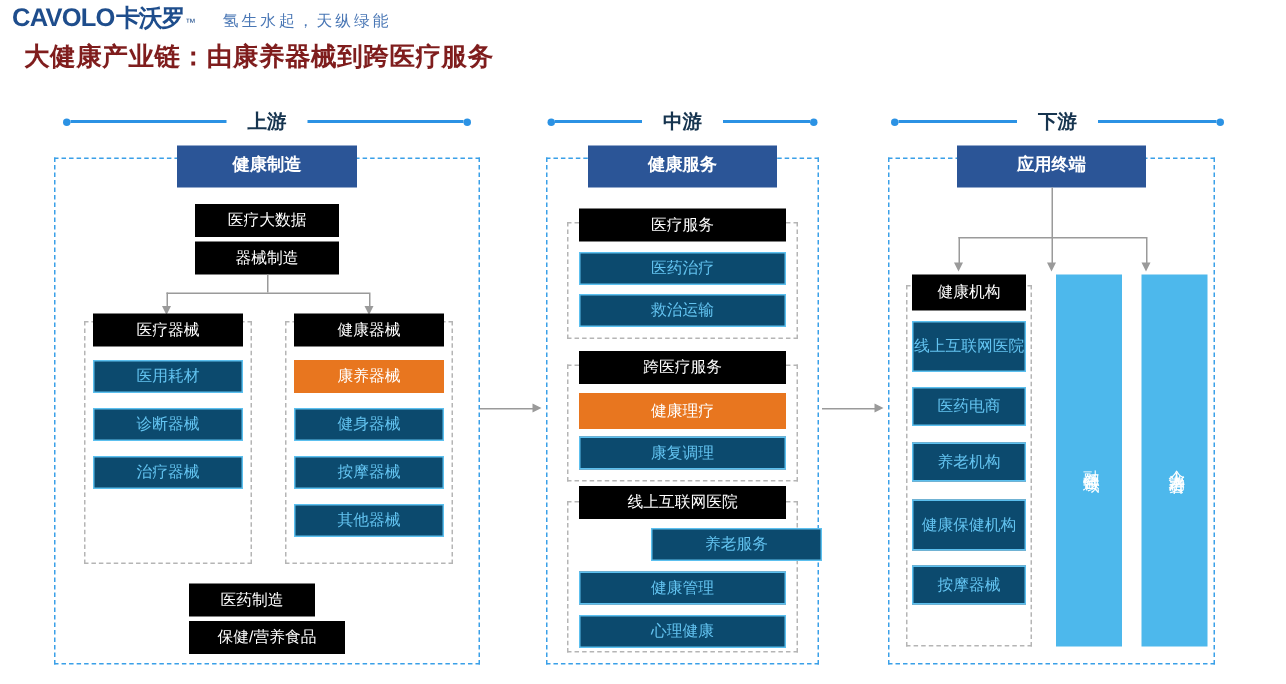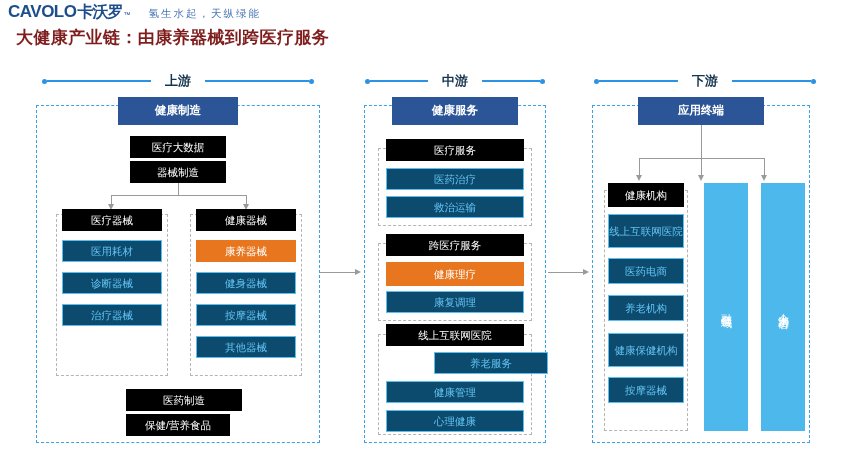--- a/index.html
+++ b/index.html
@@ -134,21 +134,21 @@
   <div class="bx bx-outline" style="left:62px; top:272px; width:100px; height:22px;">诊断器械</div>
   <div class="bx bx-outline" style="left:62px; top:304px; width:100px; height:22px;">治疗器械</div>
 
   <div class="grp" style="left:190px; top:214px; width:112px; height:162px;"></div>
   <div class="bx bx-solid" style="left:196px; top:209px; width:100px; height:22px;">健康器械</div>
   <div class="bx bx-orange" style="left:196px; top:240px; width:100px; height:22px;">康养器械</div>
   <div class="bx bx-outline" style="left:196px; top:272px; width:100px; height:22px;">健身器械</div>
   <div class="bx bx-outline" style="left:196px; top:304px; width:100px; height:22px;">按摩器械</div>
   <div class="bx bx-outline" style="left:196px; top:336px; width:100px; height:22px;">其他器械</div>
 
-  <div class="bx bx-solid" style="left:126px; top:389px; width:116px; height:22px;">医药制造</div>
+  <div class="bx bx-solid" style="left:126px; top:389px; width:84px; height:22px;">医药制造</div>
   <div class="bx bx-solid" style="left:126px; top:414px; width:104px; height:22px;">保健/营养食品</div>
 
   <div class="h-line" style="left:320px; top:272px; width:38px;"></div>
   <div class="arrow-r" style="left:355px; top:269px;"></div>
 
   <div class="col" style="left:364px; top:105px; width:182px; height:338px;"></div>
 
   <div class="bx bx-dark" style="left:392px; top:97px; width:126px; height:28px;">健康服务</div>
 
   <div class="grp" style="left:378px; top:148px; width:154px; height:78px;"></div>

